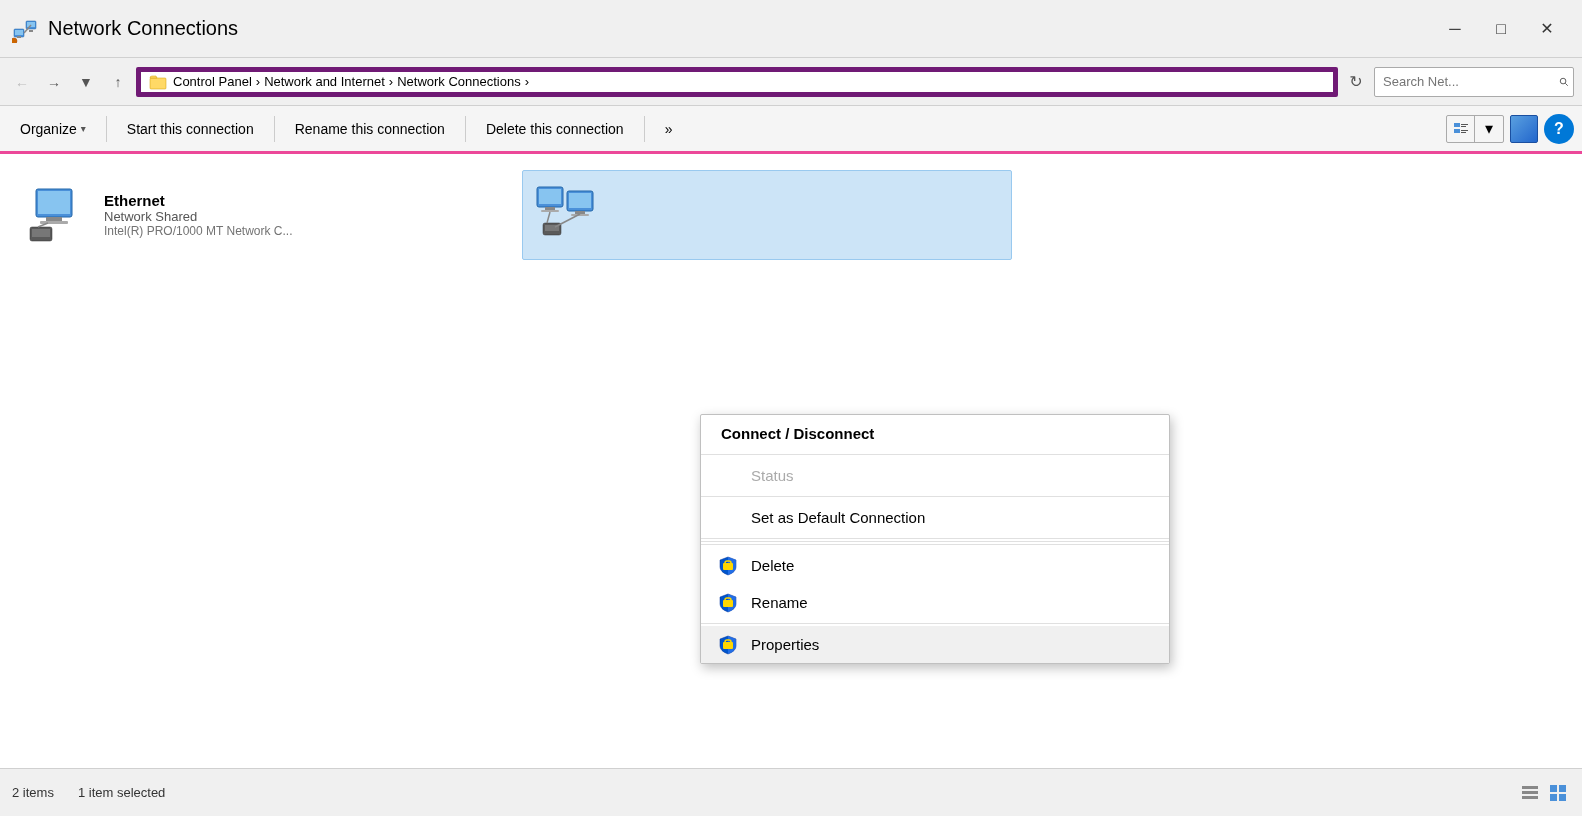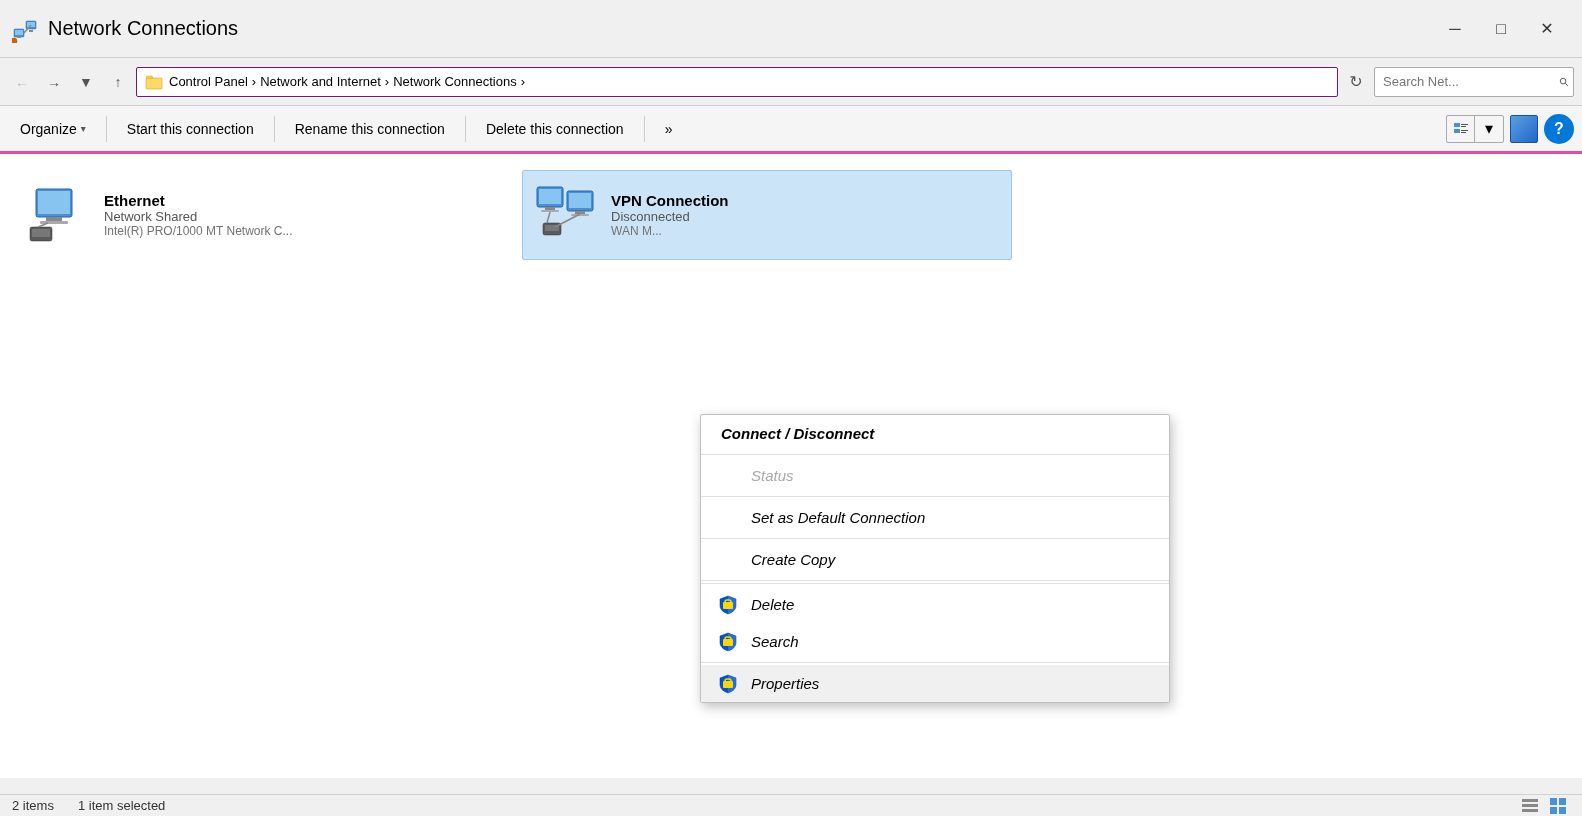--- a/index.html
+++ b/index.html
@@ -55,21 +55,21 @@
       background: transparent; border: none; cursor: pointer;
       font-size: 14px; color: #555;
       display: flex; align-items: center; justify-content: center;
       border-radius: 3px;
     }
     .nav-btn.disabled { color: #bbb; cursor: default; }
     .address-path {
       flex: 1;
       height: 30px;
       background: #fff;
-      border: 1px solid #701a75;
+      border: 5px solid #701a75;
       display: flex;
       align-items: center;
       padding: 0 8px;
       font-size: 13px;
       color: #333;
       border-radius: 2px;
     }
     .address-path span { color: #000; }
     .address-sep { color: #888; margin: 0 4px; }
     .refresh-btn {
@@ -178,21 +178,20 @@
     .context-menu {
       position: absolute;
       top: 260px;
       left: 700px;
       width: 470px;
       background: #fff;
       border: 1px solid #c0c0c0;
       box-shadow: 2px 4px 12px rgba(0,0,0,0.25);
       z-index: 100;
       border-radius: 2px;
-      font-style: italic;
     }
     .ctx-item {
       padding: 10px 20px 10px 50px;
       font-size: 15px;
       cursor: pointer;
       color: #000;
       position: relative;
       display: flex; align-items: center;
       white-space: nowrap;
     }
@@ -204,21 +203,21 @@
       position: absolute;
       left: 16px;
       top: 50%;
       transform: translateY(-50%);
       width: 22px; height: 22px;
     }
 
     
     .status-bar {
       width: 100%;
-      height: 22px;
+      height: 48px;
       background: #f0f0f0;
       border-top: 1px solid #d0d0d0;
       display: flex;
       align-items: center;
       padding: 0 12px;
       font-size: 13px;
       color: #333;
       position: absolute;
       bottom: 0;
       left: 0;
@@ -374,25 +373,20 @@
           <rect x="40" y="28" width="10" height="3" fill="#888"></rect>
           <rect x="36" y="31" width="18" height="2" rx="1" fill="#aaa"></rect>
 
           <rect x="8" y="40" width="18" height="12" rx="2" fill="#5a5a5a" stroke="#333" stroke-width="0.5"></rect>
           <rect x="10" y="42" width="14" height="6" fill="#777"></rect>
 
           <line x1="15" y1="29" x2="12" y2="40" stroke="#888" stroke-width="1.5"></line>
           <line x1="45" y1="31" x2="20" y2="44" stroke="#888" stroke-width="1.5"></line>
         </svg>
       </div>
-      <div class="network-item-info">
-        <div class="network-item-name">VPN Connection</div>
-        <div class="network-item-status">Disconnected</div>
-        <div class="network-item-desc">WAN M...</div>
-      </div>
     </div>
   </div>
 
   <div class="context-menu">
 
     <div class="ctx-item bold">
       <span>Connect / Disconnect</span>
     </div>
 
     <div class="ctx-divider"></div>
@@ -402,23 +396,20 @@
     </div>
 
     <div class="ctx-divider"></div>
 
     <div class="ctx-item">
       <span>Set as Default Connection</span>
     </div>
 
     <div class="ctx-divider"></div>
 
-    <div class="ctx-item">
-      <span>Create Copy</span>
-    </div>
 
     <div class="ctx-divider"></div>
 
 
     <div class="ctx-divider"></div>
 
     <div class="ctx-item">
 
       <span class="ctx-shield">
         <svg width="22" height="22" viewBox="0 0 22 22">
@@ -433,21 +424,21 @@
 
     <div class="ctx-item">
       <span class="ctx-shield">
         <svg width="22" height="22" viewBox="0 0 22 22">
           <path d="M11 2 L19 5 L19 12 Q19 17 11 20 Q3 17 3 12 L3 5 Z" fill="#0055cc" stroke="#003399" stroke-width="0.5"></path>
           <path d="M11 2 L19 5 L19 12 Q19 17 11 20" fill="#4488ff" opacity="0.5"></path>
           <rect x="6" y="8" width="10" height="7" rx="1" fill="#ffd700"></rect>
           <rect x="8" y="6" width="6" height="5" rx="2" fill="none" stroke="#ffd700" stroke-width="1.5"></rect>
         </svg>
       </span>
-      <span>Search</span>
+      <span>Rename</span>
     </div>
 
     <div class="ctx-divider"></div>
 
     <div class="ctx-item highlighted">
       <span class="ctx-shield">
         <svg width="22" height="22" viewBox="0 0 22 22">
           <path d="M11 2 L19 5 L19 12 Q19 17 11 20 Q3 17 3 12 L3 5 Z" fill="#0055cc" stroke="#003399" stroke-width="0.5"></path>
           <path d="M11 2 L19 5 L19 12 Q19 17 11 20" fill="#4488ff" opacity="0.5"></path>
           <rect x="6" y="8" width="10" height="7" rx="1" fill="#ffd700"></rect>

